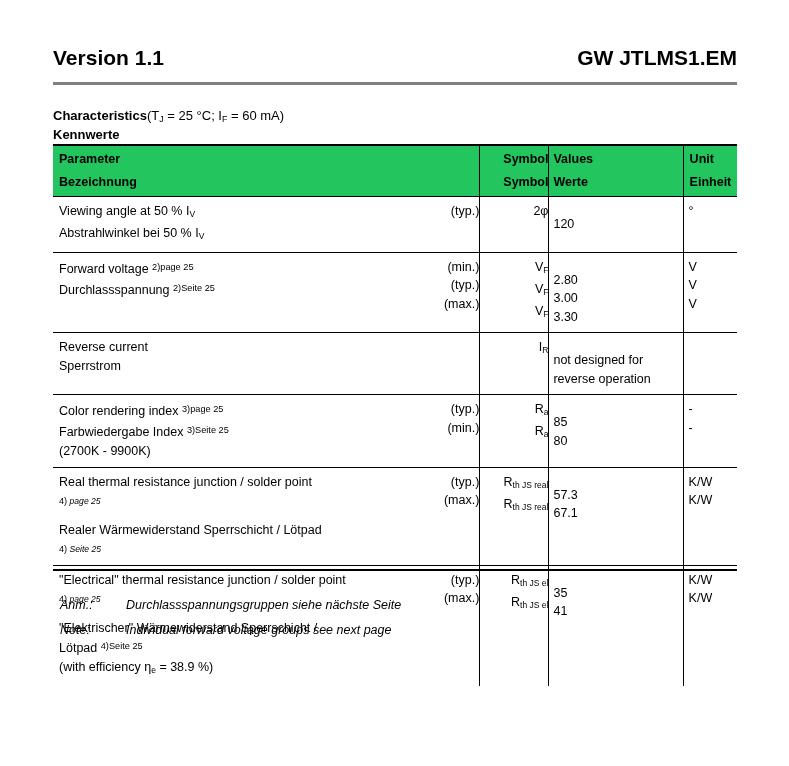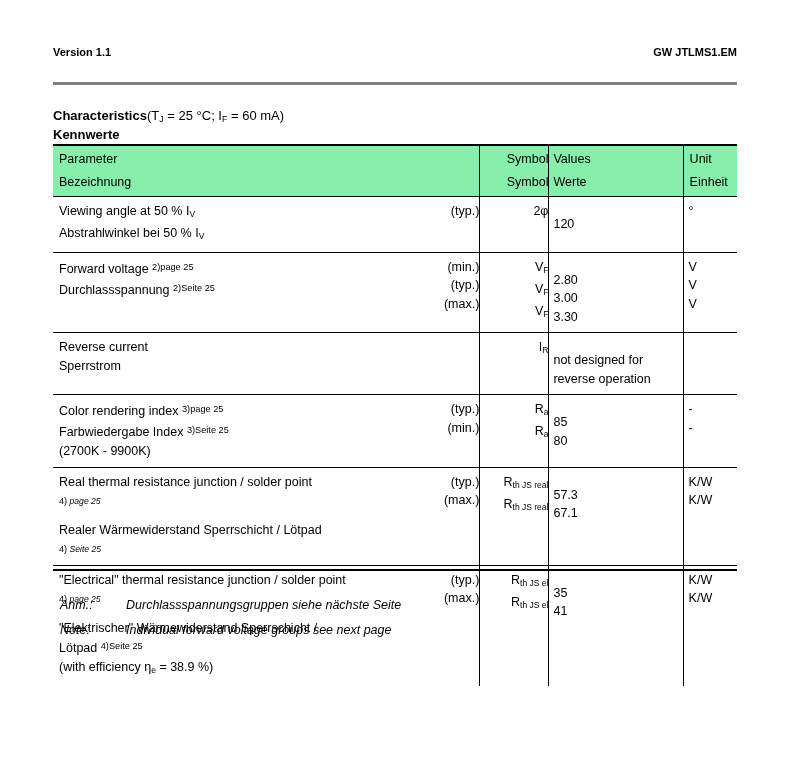--- a/index.html
+++ b/index.html
@@ -27,21 +27,21 @@
     position: absolute;
     left: 53px;
     top: 46px;
     width: 684px;
     display: flex;
     justify-content: space-between;
     align-items: baseline;
   }
   .doc-header .h-left,
   .doc-header .h-right {
-    font-size: 11px;
+    font-size: 21px;
     font-weight: bold;
     letter-spacing: 0px;
     white-space: nowrap;
   }
   .header-rule {
     position: absolute;
     left: 53px;
     top: 82px;
     width: 684px;
     height: 3px;
@@ -73,22 +73,22 @@
   }
   .tbl td {
     vertical-align: top;
     padding: 0;
     border: 0;
   }
   .tbl .rowline td {
     border-top: 1.6px solid #000;
   }
   .tbl tr.hdr td {
-    background: #86efac;
-    font-weight: normal;
+    background: #22c55e;
+    font-weight: bold;
   }
   .tbl tr.hdr td.c-param { border-top: 2.2px solid #000; }
   .tbl tr.hdr td { border-top: 2.2px solid #000; }
 
   .c-param { width: 340px; }
   .c-cond  { width: 80px; }
   .c-sym   { width: 68px; border-left: 1.6px solid #000; text-align: right; }
   .c-val   { width: 132px; border-left: 1.6px solid #000; text-align: left; }
   .c-unit  { width: 53px;  border-left: 1.6px solid #000; }
 

